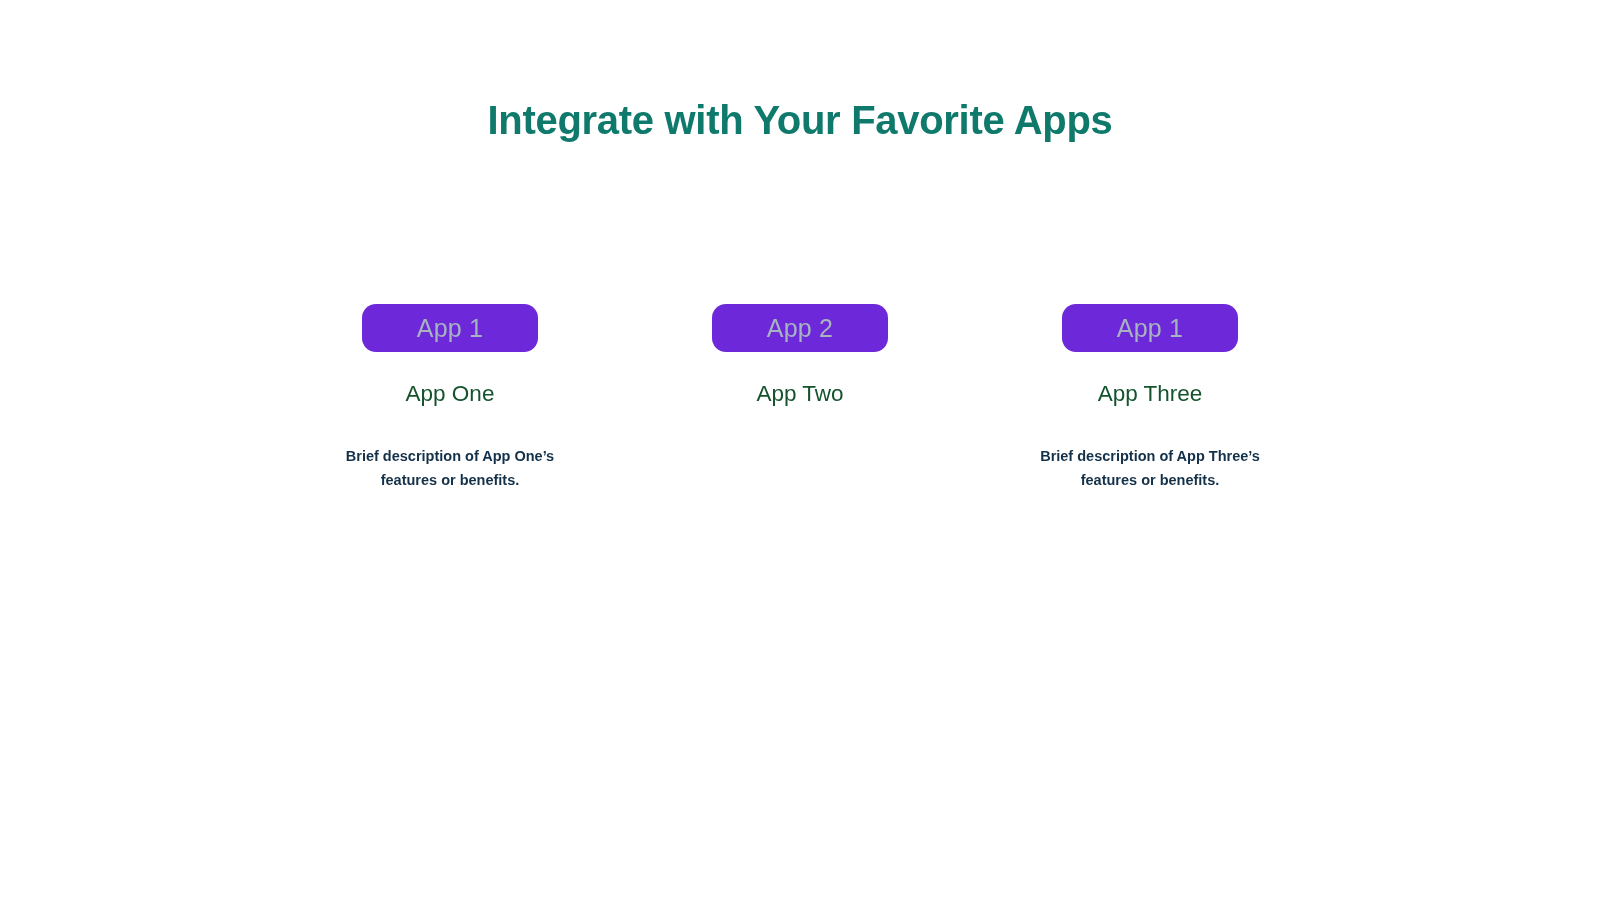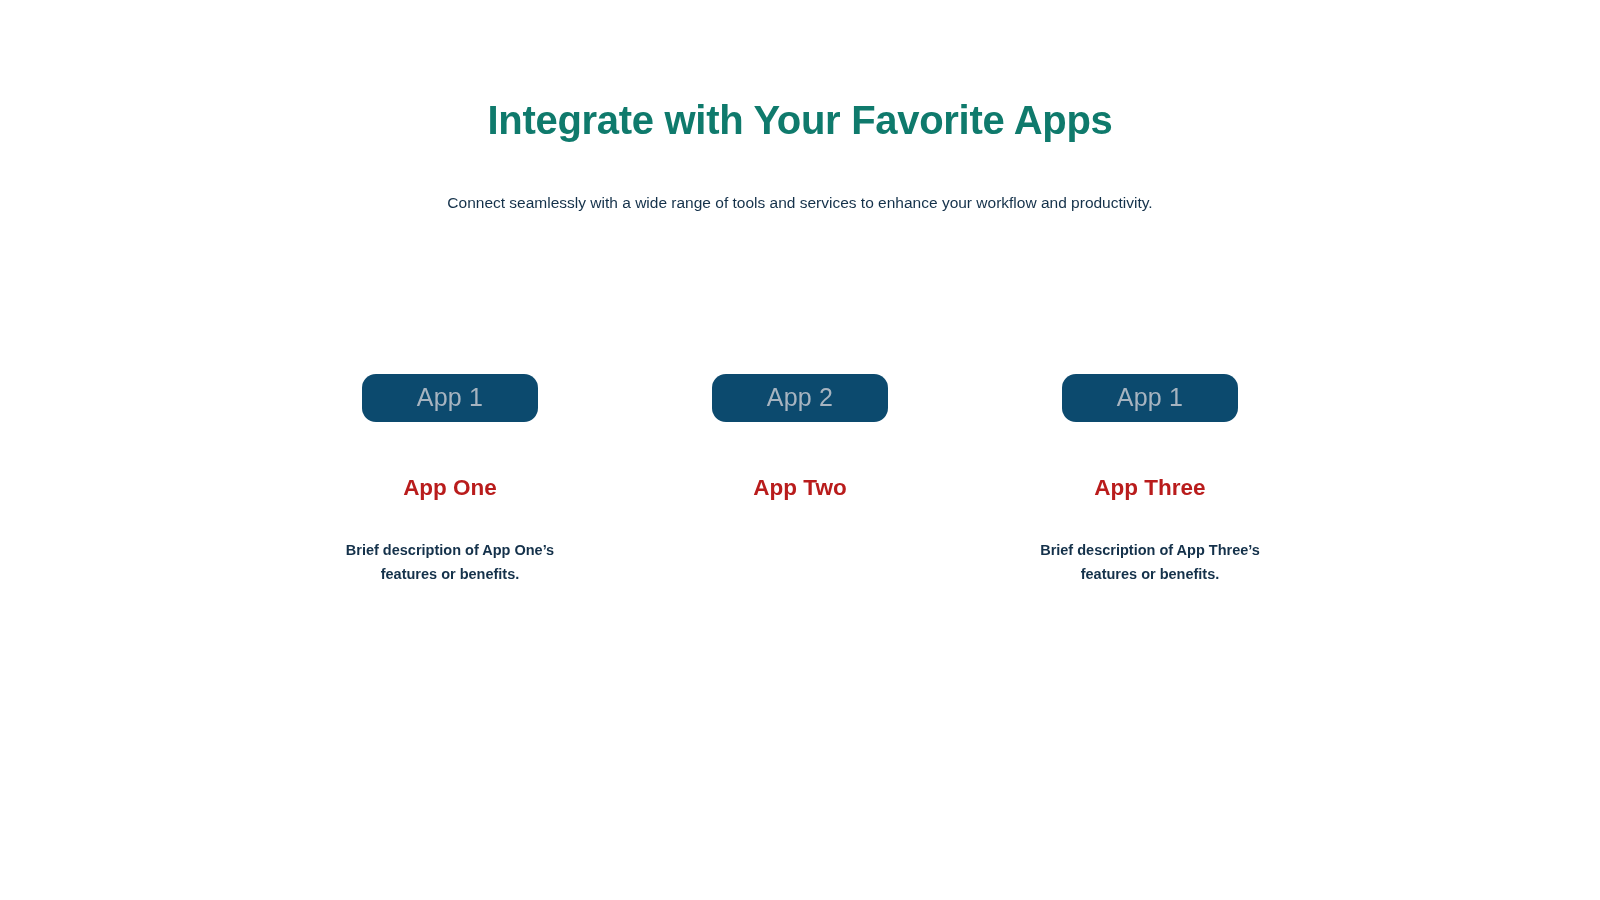--- a/index.html
+++ b/index.html
@@ -48,53 +48,52 @@
     width: 350px;
     display: flex;
     flex-direction: column;
     align-items: center;
     text-align: center;
   }
   .app-logo {
     width: 176px;
     height: 48px;
     border-radius: 14px;
-    background: #0c4a6e;
+    background: #6d28d9;
     display: flex;
     align-items: center;
     justify-content: center;
     color: #a7b4c0;
     font-size: 25px;
     font-weight: 500;
     letter-spacing: 0.2px;
   }
   .app-name {
-    margin-top: 52px;
-    color: #b91c1c;
+    margin-top: 28px;
+    color: #14532d;
     font-size: 22.5px;
-    font-weight: bold;
+    font-weight: normal;
     line-height: 1.2;
   }
   .app-desc {
     margin-top: 38px;
     color: #14314a;
     font-size: 14.5px;
     font-weight: 700;
     line-height: 1.65;
     max-width: 240px;
   }
 </style>
 </head>
 <body>
 
 <div class="section">
 
   <h1 class="section-title">Integrate with Your Favorite Apps</h1>
 
-  <p class="section-subtitle">Connect seamlessly with a wide range of tools and services to enhance your workflow and productivity.</p>
 
   <div class="apps-row">
 
     <div class="app-card">
       <div class="app-logo">App 1</div>
       <div class="app-name">App One</div>
       <div class="app-desc">Brief description of App One’s features or benefits.</div>
     </div>
 
     <div class="app-card">

